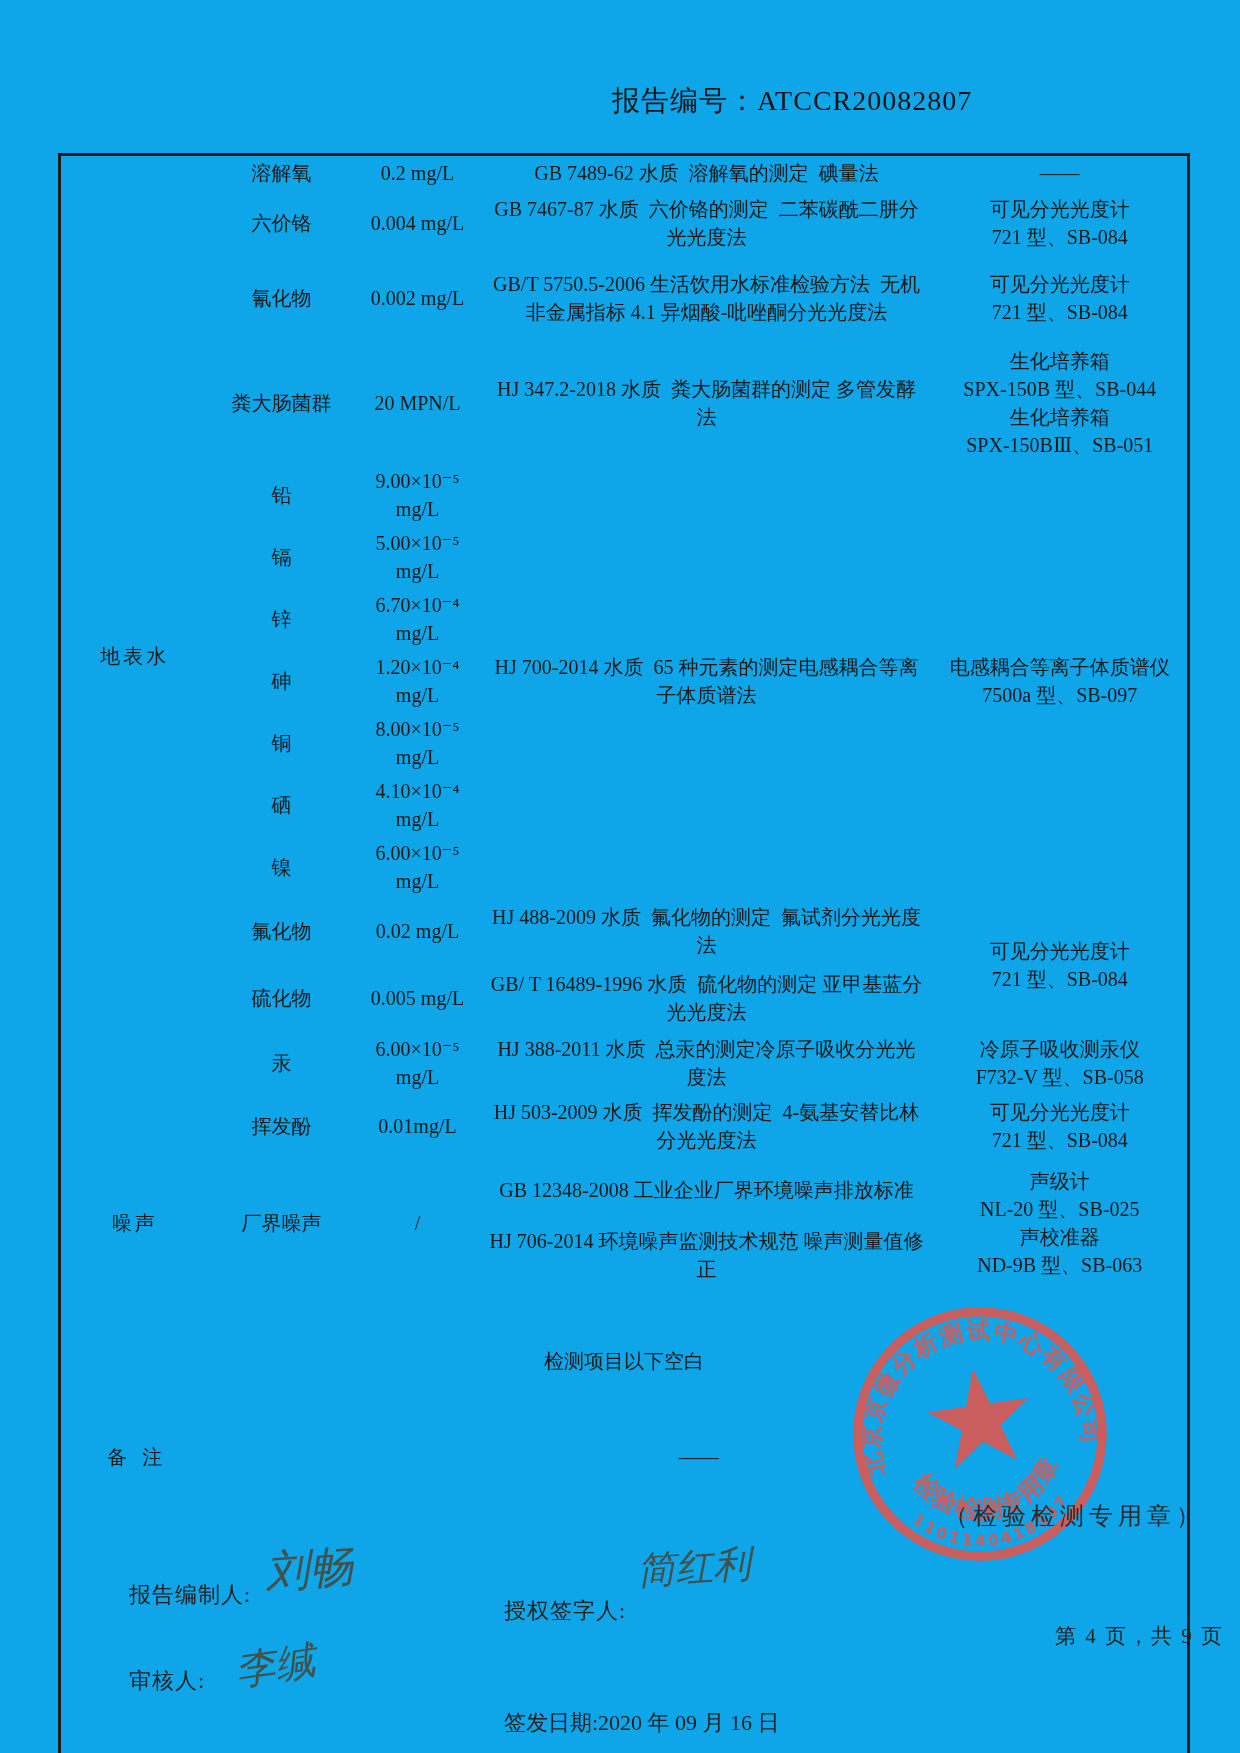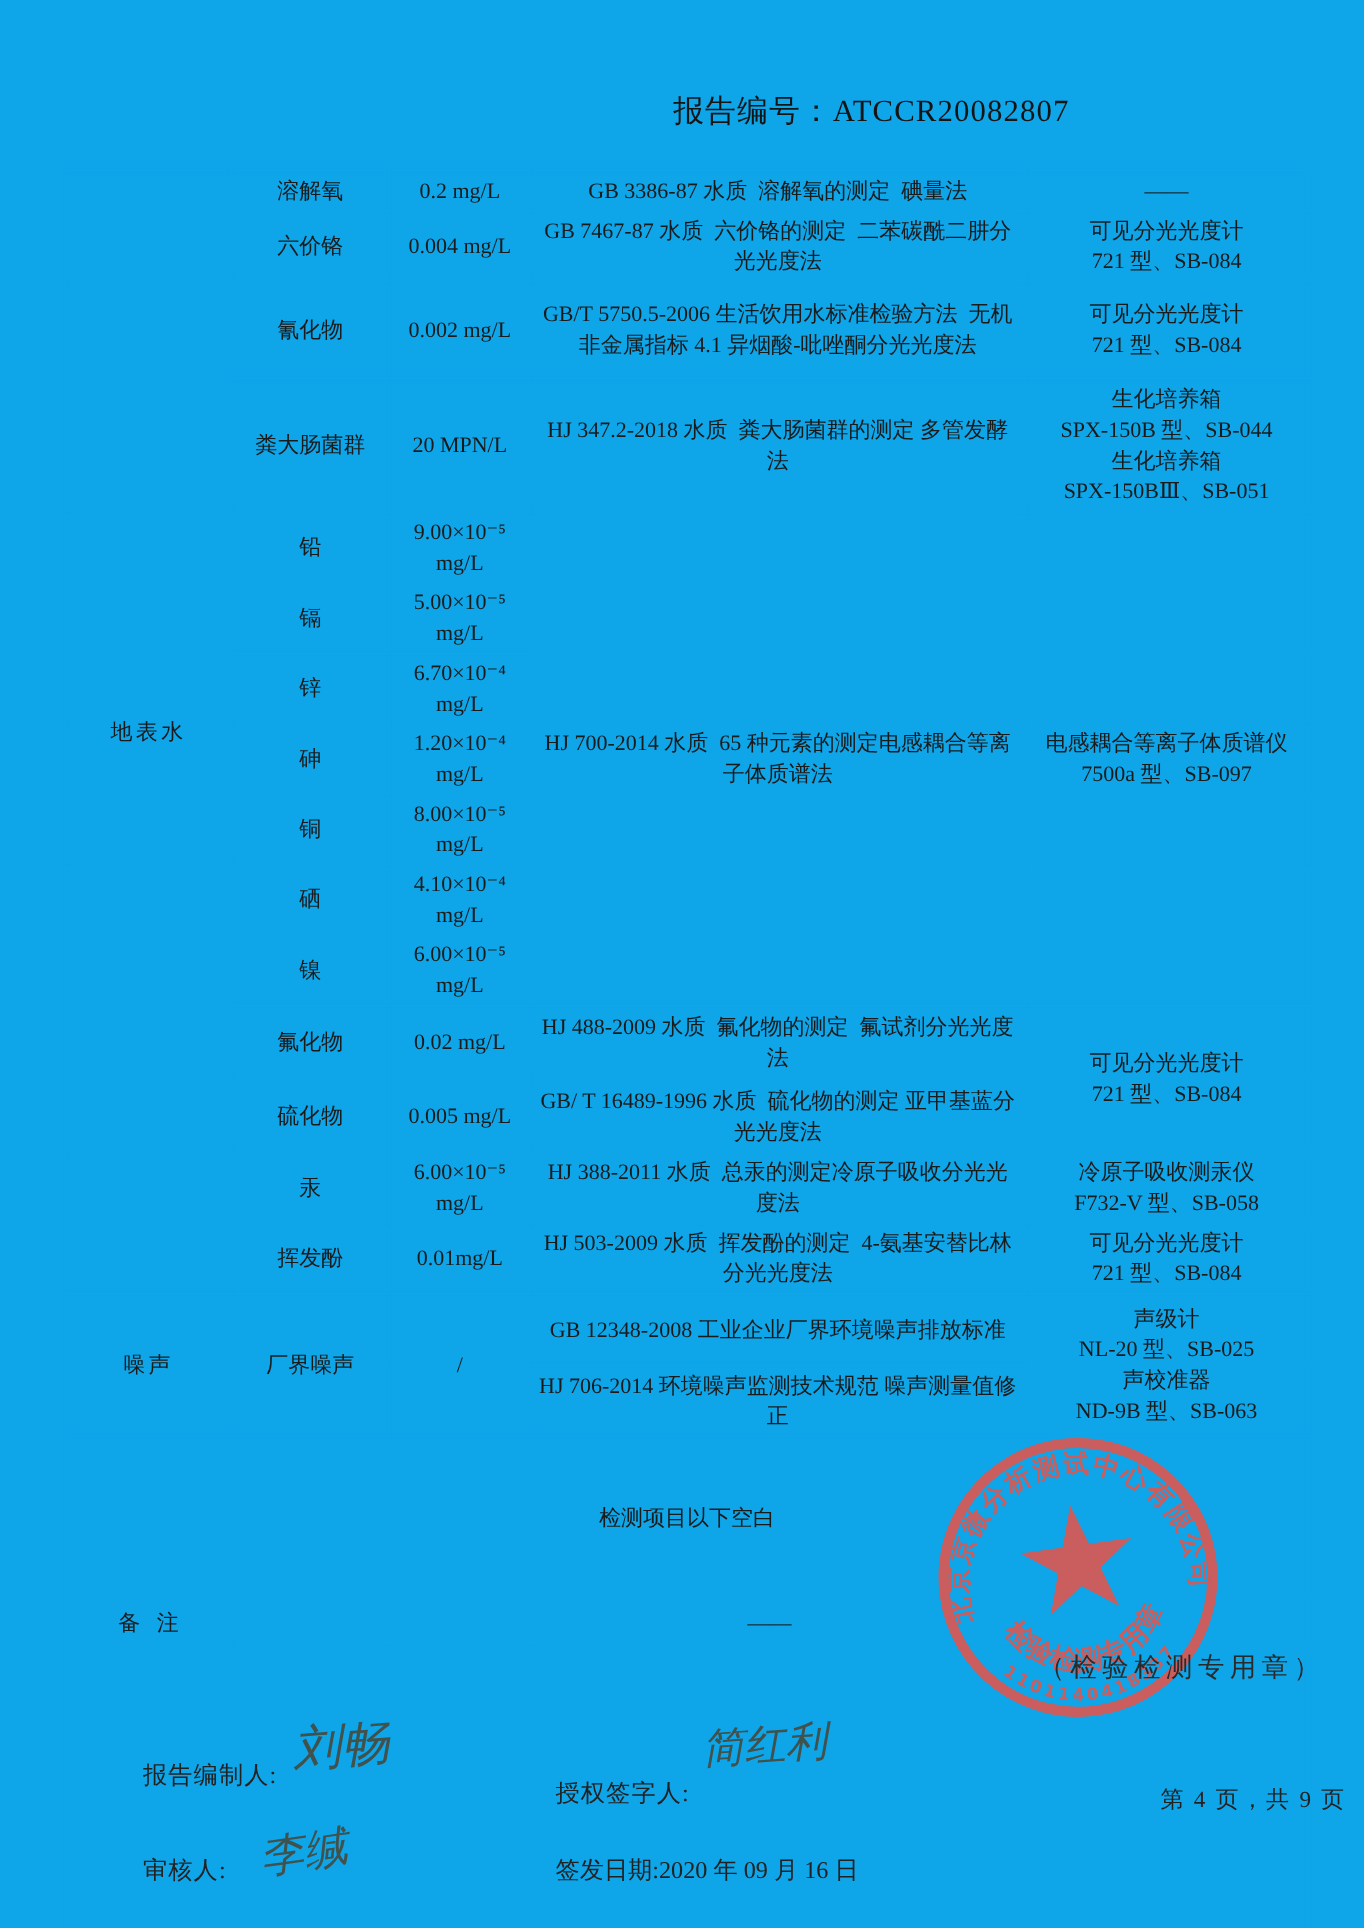--- a/index.html
+++ b/index.html
@@ -15,21 +15,21 @@
     position:absolute;left:612px;top:82px;
     font-size:28px;letter-spacing:1px;color:#151515;
   }
   table.main{
     position:absolute;left:58px;top:153px;
     width:1129px;
     border-collapse:collapse;table-layout:fixed;
     border:3px solid #1a1a1a;
   }
   table.main td{
-    border:4px solid #0ea5e9;
+    border:2px solid #0ea5e9;
     font-size:20px;line-height:28px;
     text-align:center;vertical-align:middle;
     white-space:pre-wrap;
     padding:2px 6px;
     overflow:hidden;
   }
   td.cat{font-size:21px;letter-spacing:3px;}
   td.blank-cell{text-align:left;vertical-align:top;padding:12px 16px;font-size:21px;}
   td.remark-val{text-align:left;padding-left:14px;}
   td.sig-cell{padding:0;}
@@ -37,21 +37,21 @@
   .sig-label{position:absolute;font-size:22px;letter-spacing:1px;color:#222;text-align:center;}
   .sig-name{
     position:absolute;
     font-family:"DejaVu Sans","Liberation Sans",sans-serif;
     font-style:italic;color:#41514c;
     transform:rotate(-4deg);
   }
   .sig-name.n1{left:198px;top:16px;font-size:44px;}
   .sig-name.n2{left:570px;top:14px;font-size:38px;}
   .sig-name.n3{left:168px;top:112px;font-size:40px;transform:rotate(-8deg);}
-  .issue-date{position:absolute;font-size:22px;color:#222;}
+  .issue-date{position:absolute;font-size:22px;color:#222;margin-top:42px;}
   .stamp{
     position:absolute;left:826px;top:1280px;width:308px;height:308px;
     opacity:0.88;z-index:2;
   }
   .stamp-note{
     position:absolute;left:944px;top:1500px;z-index:3;
     font-size:24px;letter-spacing:5px;color:#2a2a2a;
   }
   .footer{
     position:absolute;left:0;top:1622px;width:1224px;
@@ -71,21 +71,21 @@
         <col style="width:144px">
         <col style="width:128px">
       <col style="width:450px">
         <col style="width:257px">
     </colgroup>
     <tbody>
       <tr style="height:37px">
         <td class="cat" rowspan="15">地表水</td>
         <td>溶解氧</td>
         <td>0.2 mg/L</td>
-        <td>GB 3386-87 水质  溶解氧的测定  碘量法</td>
+        <td>GB 7489-62 水质  溶解氧的测定  碘量法</td>
         <td>——</td>
       </tr>
       <tr style="height:62px">
         <td>六价铬</td>
         <td>0.004 mg/L</td>
         <td>GB 7467-87 水质  六价铬的测定  二苯碳酰二肼分光光度法</td>
         <td>可见分光光度计
 721 型、SB-084</td>
       </tr>
       <tr style="height:88px">

